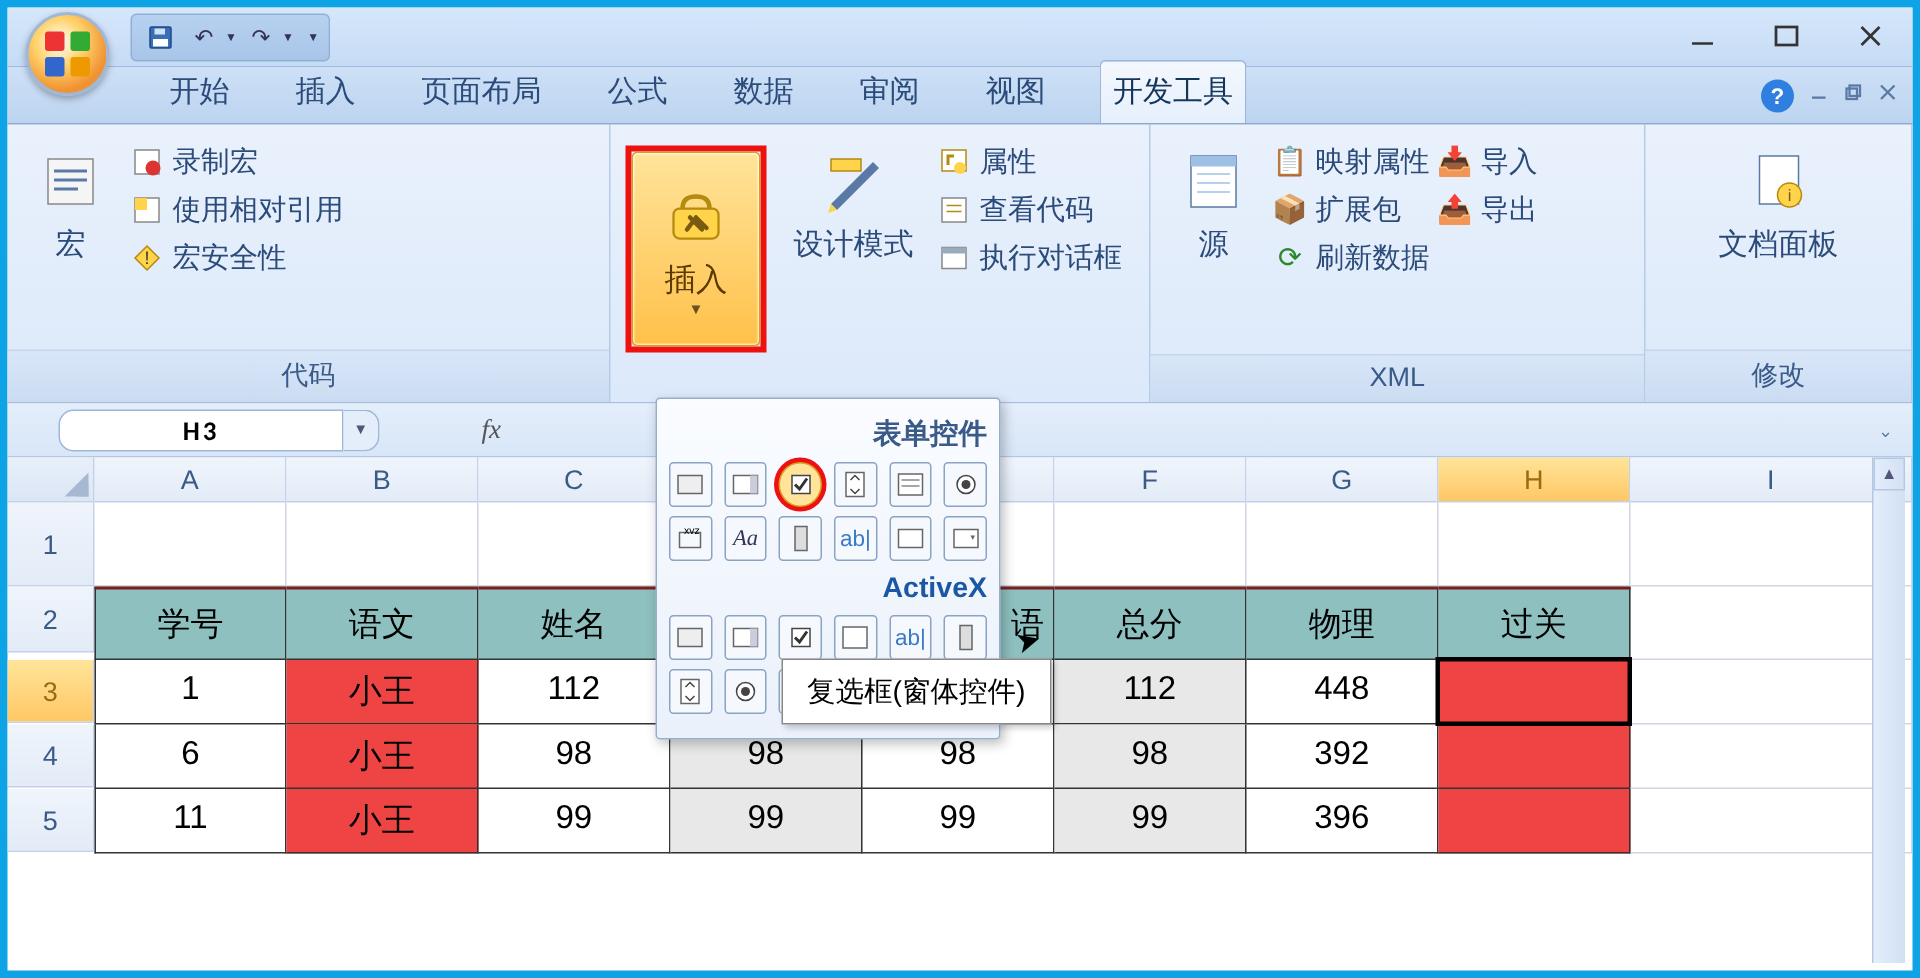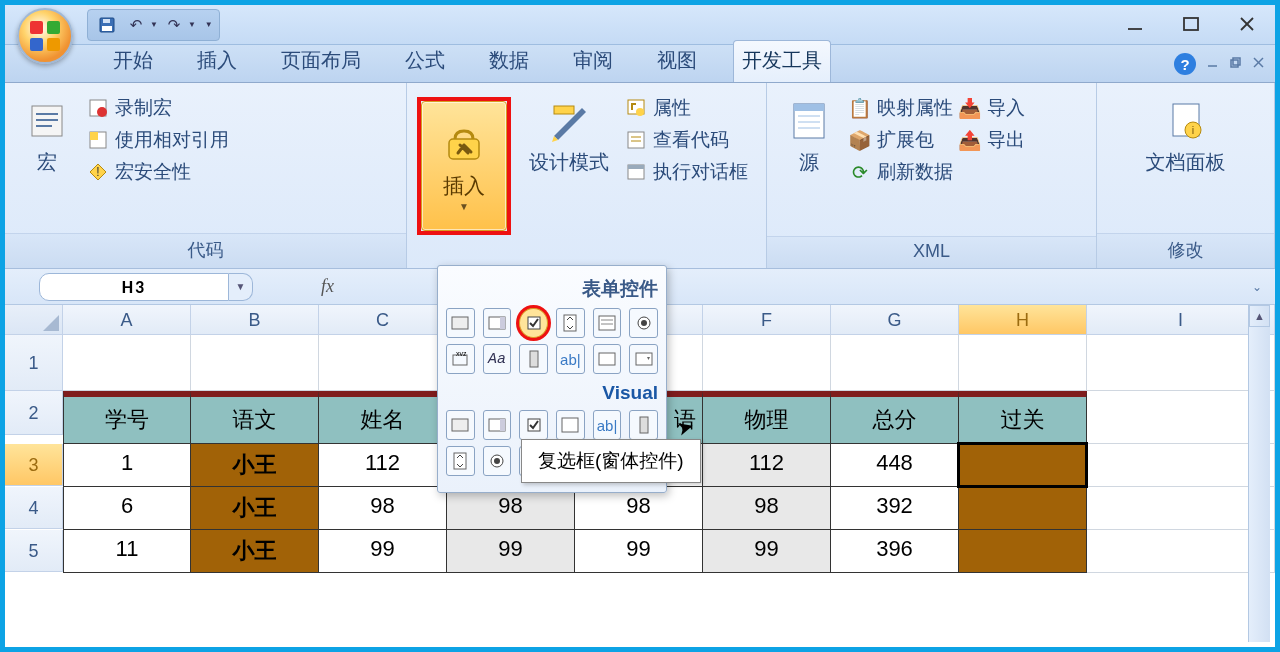--- a/index.html
+++ b/index.html
@@ -55,24 +55,24 @@
 
 
 .grid { display:grid; grid-template-columns: 58px repeat(8, 128px) 1fr; position:relative; }
 .colhdr, .rowhdr { background: linear-gradient(#f0f5fc,#e2ebf7); border-right:1px solid #c3d2e8; border-bottom:1px solid #c3d2e8; text-align:center; font-size:18px; color:#3a5a88; height:30px; line-height:30px; }
 .rowhdr { height:auto; display:flex; align-items:center; justify-content:center; }
 .colhdr.sel { background: linear-gradient(#ffe49a,#ffc765); color:#9b6b10; }
 .rowhdr.sel { background: linear-gradient(#ffe49a,#ffc765); color:#9b6b10; }
 .corner { background: linear-gradient(#e8eff9,#dbe6f5); border-right:1px solid #c3d2e8; border-bottom:1px solid #c3d2e8; position:relative; }
 .corner::after { content:''; position:absolute; right:3px; bottom:3px; border:8px solid transparent; border-right-color:#a7b9d2; border-bottom-color:#a7b9d2; }
 .cell { border-right:1px solid #d0d7e0; border-bottom:1px solid #d0d7e0; }
-.th { background:#8fc0c0; font-size:22px; text-align:center; padding:8px 0; border:1px solid #333; border-left:none; border-top:6px solid #7f1d1d; font-weight:normal; }
+.th { background:#8fc0c0; font-size:22px; text-align:center; padding:8px 0; border:1px solid #333; border-left:none; border-top:2px solid #7f1d1d; font-weight:normal; }
 .td { font-size:22px; text-align:center; padding:6px 0; border:1px solid #333; border-left:none; border-top:none; }
 .td.alt { background:#e8e8e8; }
-.td.sel { background:#a16207;font-weight:bold; }
+.td.sel { background:#ef4444; }
 .row1h { height:56px; }
 .selcell { position:relative; }
 .selcell::after { content:''; position:absolute; inset:-2px; border:3px solid #000; pointer-events:none; }
 
 
 .ctrl-drop { position:absolute; left:432px; top:260px; width:230px; background: linear-gradient(#fafcff,#eaf1fb); border:1px solid #97aecb; box-shadow: 2px 3px 8px rgba(0,0,0,.25); z-index:50; padding: 6px 8px 10px; border-radius:3px;text-align:right; }
 .ctrl-drop .sect-title { font-size:19px; color:#3a5a88; font-weight:bold; margin: 4px 0 6px; }
 .ctrl-row { display:flex; gap:8px; margin-bottom:6px; }
 .ctrl-ic { width:30px; height:30px; border:1px solid #8aa3c3; background:#f5f9fe; display:flex; align-items:center; justify-content:center; font-size:15px; color:#335; border-radius:3px; }
 .ctrl-ic.circled { box-shadow: 0 0 0 3px #e11; border-radius: 50%; }
@@ -355,22 +355,22 @@
     <div class="cell row1h"></div>
     <div class="cell row1h"></div>
     <div class="cell row1h"></div>
 
   <div class="rowhdr" style="height:44px">2</div>
   <div class="th" style="border-left:1px solid #333">学号</div>
   <div class="th">语文</div>
   <div class="th">姓名</div>
   <div class="th"></div>
   <div class="th" style="text-align:right;padding-right:6px">语</div>
+  <div class="th">总分</div>
   <div class="th">物理</div>
-  <div class="th">总分</div>
   <div class="th">过关</div>
   <div class="cell"></div>
 
   <div class="rowhdr sel" style="height:42px">3</div>
   <div class="td" style="border-left:1px solid #333">1</div>
   <div class="td sel">小王</div>
   <div class="td">112</div>
   <div class="td alt">112</div>
   <div class="td">112</div>
   <div class="td alt">112</div>
@@ -441,40 +441,40 @@
         </svg>
       </div>
   </div>
   <div class="ctrl-row">
     <div class="ctrl-ic">
         <svg width="18" height="16" viewBox="0 0 18 16">
           <rect x="2" y="4" width="14" height="10" fill="none" stroke="#666"></rect>
           <text x="5" y="5" font-size="7">xvz</text>
         </svg>
       </div>
-    <div class="ctrl-ic" style="font-style:italic;font-family:Liberation Mono, monospace">Aa</div>
+    <div class="ctrl-ic" style="font-style:italic;font-family:Liberation Serif, serif">Aa</div>
     <div class="ctrl-ic">
         <svg width="10" height="18" viewBox="0 0 10 18">
           <rect x="1" y="1" width="8" height="16" fill="#ddd" stroke="#666"></rect>
         </svg>
       </div>
     <div class="ctrl-ic" style="color:#3a7ac5">ab|</div>
     <div class="ctrl-ic">
         <svg width="18" height="14" viewBox="0 0 18 14">
           <rect x="1" y="1" width="16" height="12" fill="#fff" stroke="#666"></rect>
         </svg>
       </div>
     <div class="ctrl-ic">
         <svg width="18" height="14" viewBox="0 0 18 14">
           <rect x="1" y="1" width="16" height="12" fill="#fff" stroke="#666"></rect>
           <path d="M12 5 L15 5 L13.5 8 Z" fill="#666"></path>
         </svg>
       </div>
   </div>
-  <div class="activex-lbl"><span>Visual</span></div>
+  <div class="activex-lbl"><span>ActiveX</span></div>
   <div class="ctrl-row">
     <div class="ctrl-ic">
         <svg width="18" height="14" viewBox="0 0 18 14">
           <rect x="1" y="1" width="16" height="12" fill="#eee" stroke="#666"></rect>
         </svg>
       </div>
     <div class="ctrl-ic">
         <svg width="18" height="14" viewBox="0 0 18 14">
           <rect x="1" y="1" width="16" height="12" fill="#fff" stroke="#666"></rect>
           <rect x="12" y="1" width="5" height="12" fill="#ccd"></rect>

